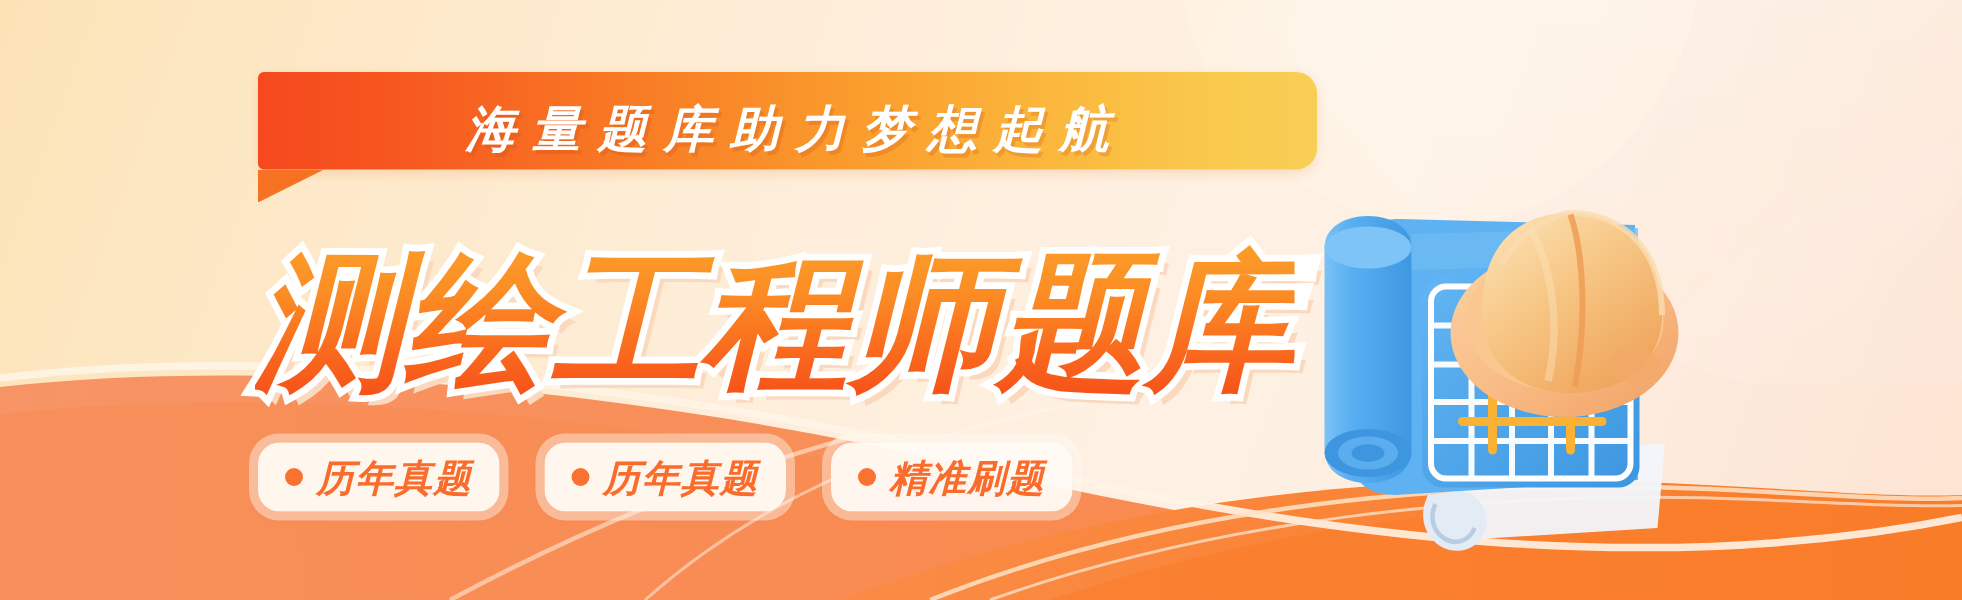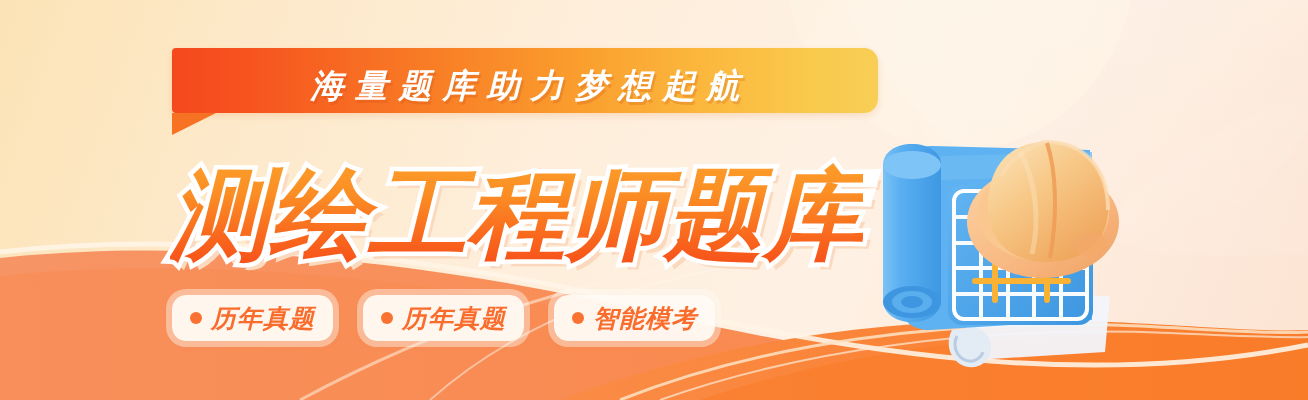--- a/index.html
+++ b/index.html
@@ -201,17 +201,17 @@
     <div class="tag">
       <span class="tag-dot"></span>
       <span class="tag-label">历年真题</span>
     </div>
     <div class="tag">
       <span class="tag-dot"></span>
       <span class="tag-label">历年真题</span>
     </div>
     <div class="tag">
       <span class="tag-dot"></span>
-      <span class="tag-label">智能模考</span>
+      <span class="tag-label">精准刷题</span>
     </div>
   </div>
 
 </div>
 
 </body></html>

